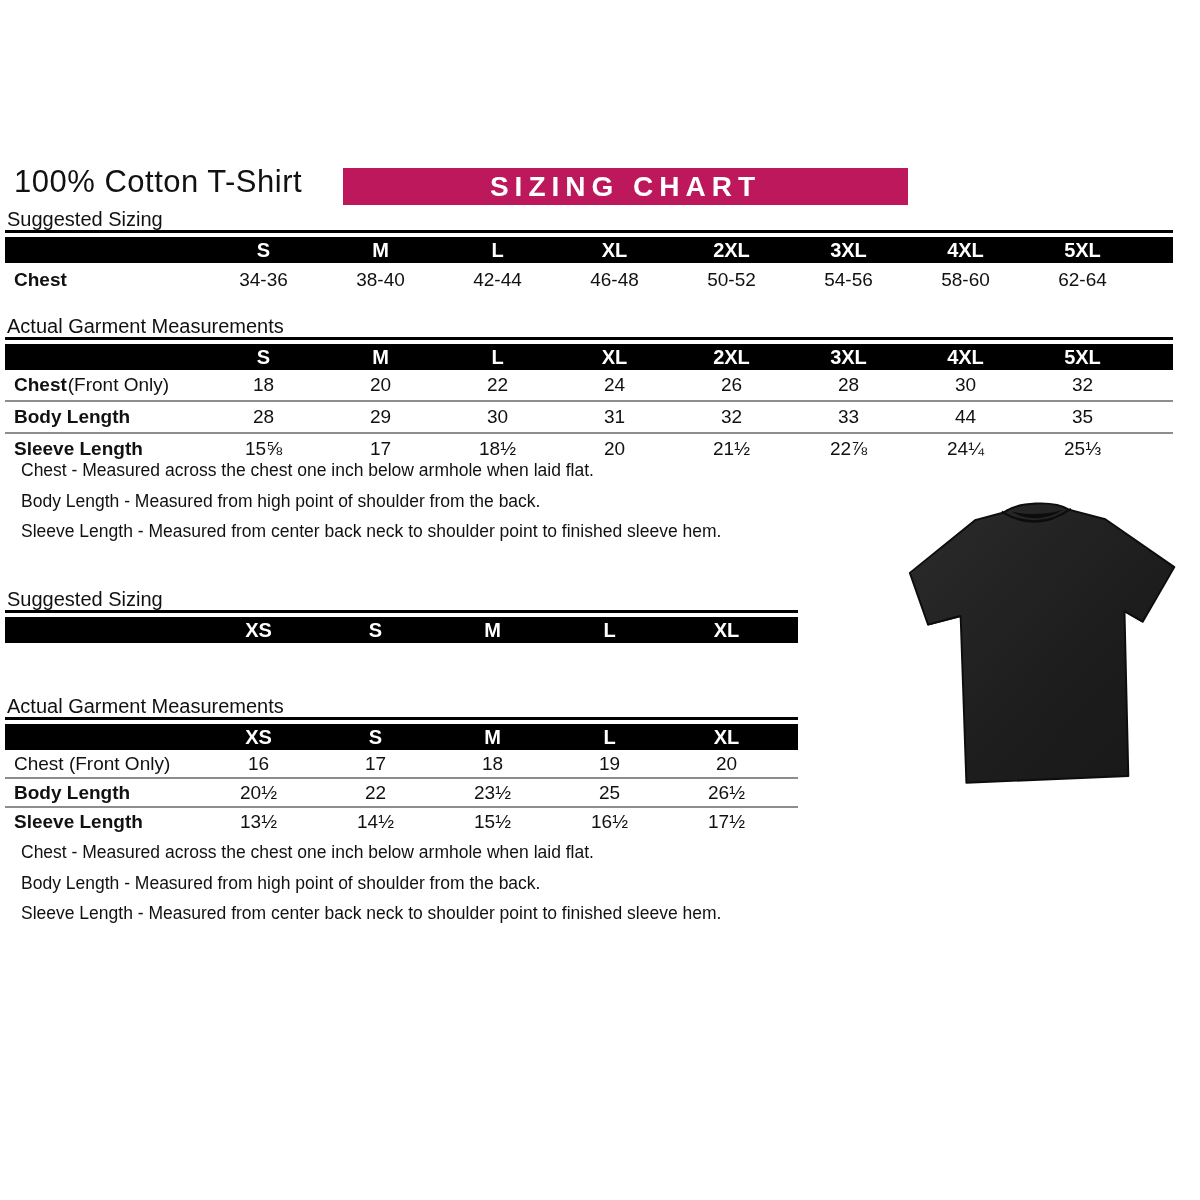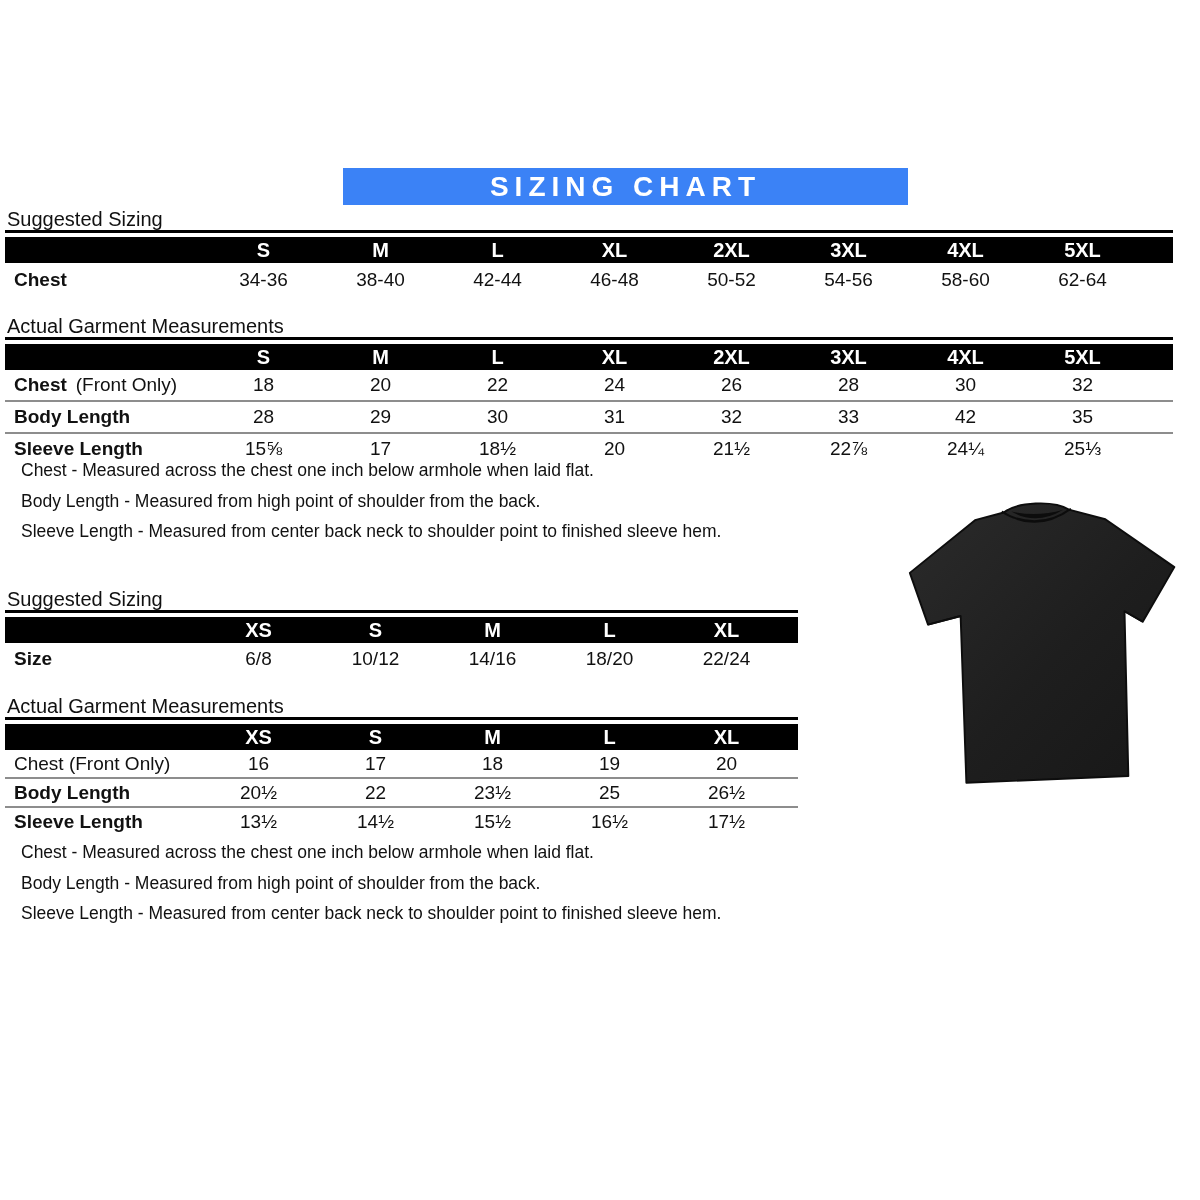--- a/index.html
+++ b/index.html
@@ -4,21 +4,21 @@
 <style>
   html,body { margin:0; padding:0; background:#fff; }
   #canvas {
     position:relative; width:1200px; height:1200px; background:#ffffff;
     font-family:"Liberation Sans", sans-serif; color:#111;
     overflow:hidden;
   }
   .title { position:absolute; left:14px; top:164px; font-size:31px; font-weight:400; letter-spacing:0.5px; }
   .banner {
     position:absolute; left:343px; top:168px; width:565px; height:37px;
-    background:#3b82f6; color:#fff; font-weight:bold; font-size:28px; letter-spacing:6px;
+    background:#be185d; color:#fff; font-weight:bold; font-size:28px; letter-spacing:6px;
     display:flex; align-items:center; justify-content:center;
   }
   .youth-title { position:absolute; left:2px; top:545px; font-size:29px; font-weight:bold; }
 
   .tblock { position:absolute; }
   .w-adult { width:1168px; }
   .w-youth { width:793px; }
   .sec-label { font-size:20px; height:21px; padding-left:2px; }
   .sec-rule { border-top:3px solid #000; margin-top:1px; }
   .thead {
@@ -26,29 +26,30 @@
     margin-top:4px; height:26px; align-items:center;
   }
   .trow { display:flex; font-size:19px; align-items:center; }
   .h33 { height:33px; } .h30 { height:30px; } .h32 { height:32px; } .h27 { height:27px; }
   .sep { border-bottom:2px solid #8d8d8d; }
   .lc { box-sizing:border-box; padding-left:9px; }
   .lc200 { width:200px; } .lc195 { width:195px; }
   .c { width:117px; text-align:center; }
   .trow .lc { font-weight:bold; }
   .trow .lc.nrm { font-weight:normal; }
-  .sfx { font-weight:normal; margin-left:9px; }
+  .sfx { font-weight:normal; margin-left:1px; }
   .notes { position:absolute; left:21px; font-size:17.5px; line-height:30.5px; }
   .tshirt { position:absolute; left:890px; top:478px; }
 </style>
 </head>
 <body>
 
 <div id="canvas">
 
+  <div class="title">100% Cotton T-Shirt</div>
   <div class="banner">SIZING CHART</div>
 
   <div class="tblock w-adult" style="left:5px; top:208px;">
     <div class="sec-label">Suggested Sizing</div>
     <div class="sec-rule"></div>
     <div class="thead">
       <div class="lc lc200"></div>
       <div class="c">S</div>
       <div class="c">M</div>
       <div class="c">L</div>
@@ -97,21 +98,21 @@
       <div class="c">32</div>
     </div>
     <div class="trow h30 sep">
       <div class="lc lc200">Body Length</div>
       <div class="c">28</div>
       <div class="c">29</div>
       <div class="c">30</div>
       <div class="c">31</div>
       <div class="c">32</div>
       <div class="c">33</div>
-      <div class="c">42</div>
+      <div class="c">44</div>
       <div class="c">35</div>
     </div>
     <div class="trow h30">
       <div class="lc lc200">Sleeve Length</div>
       <div class="c">15⅝</div>
       <div class="c">17</div>
       <div class="c">18½</div>
       <div class="c">20</div>
       <div class="c">21½</div>
       <div class="c">22⅞</div>
@@ -130,28 +131,20 @@
   <div class="tblock w-youth" style="left:5px; top:588px;">
     <div class="sec-label">Suggested Sizing</div>
     <div class="sec-rule"></div>
     <div class="thead">
       <div class="lc lc195"></div>
       <div class="c">XS</div>
       <div class="c">S</div>
       <div class="c">M</div>
       <div class="c">L</div>
       <div class="c">XL</div>
-    </div>
-    <div class="trow h32">
-      <div class="lc lc195">Size</div>
-      <div class="c">6/8</div>
-      <div class="c">10/12</div>
-      <div class="c">14/16</div>
-      <div class="c">18/20</div>
-      <div class="c">22/24</div>
     </div>
   </div>
 
   <div class="tblock w-youth" style="left:5px; top:695px;">
     <div class="sec-label">Actual Garment Measurements</div>
     <div class="sec-rule"></div>
     <div class="thead">
       <div class="lc lc195"></div>
       <div class="c">XS</div>
       <div class="c">S</div>

